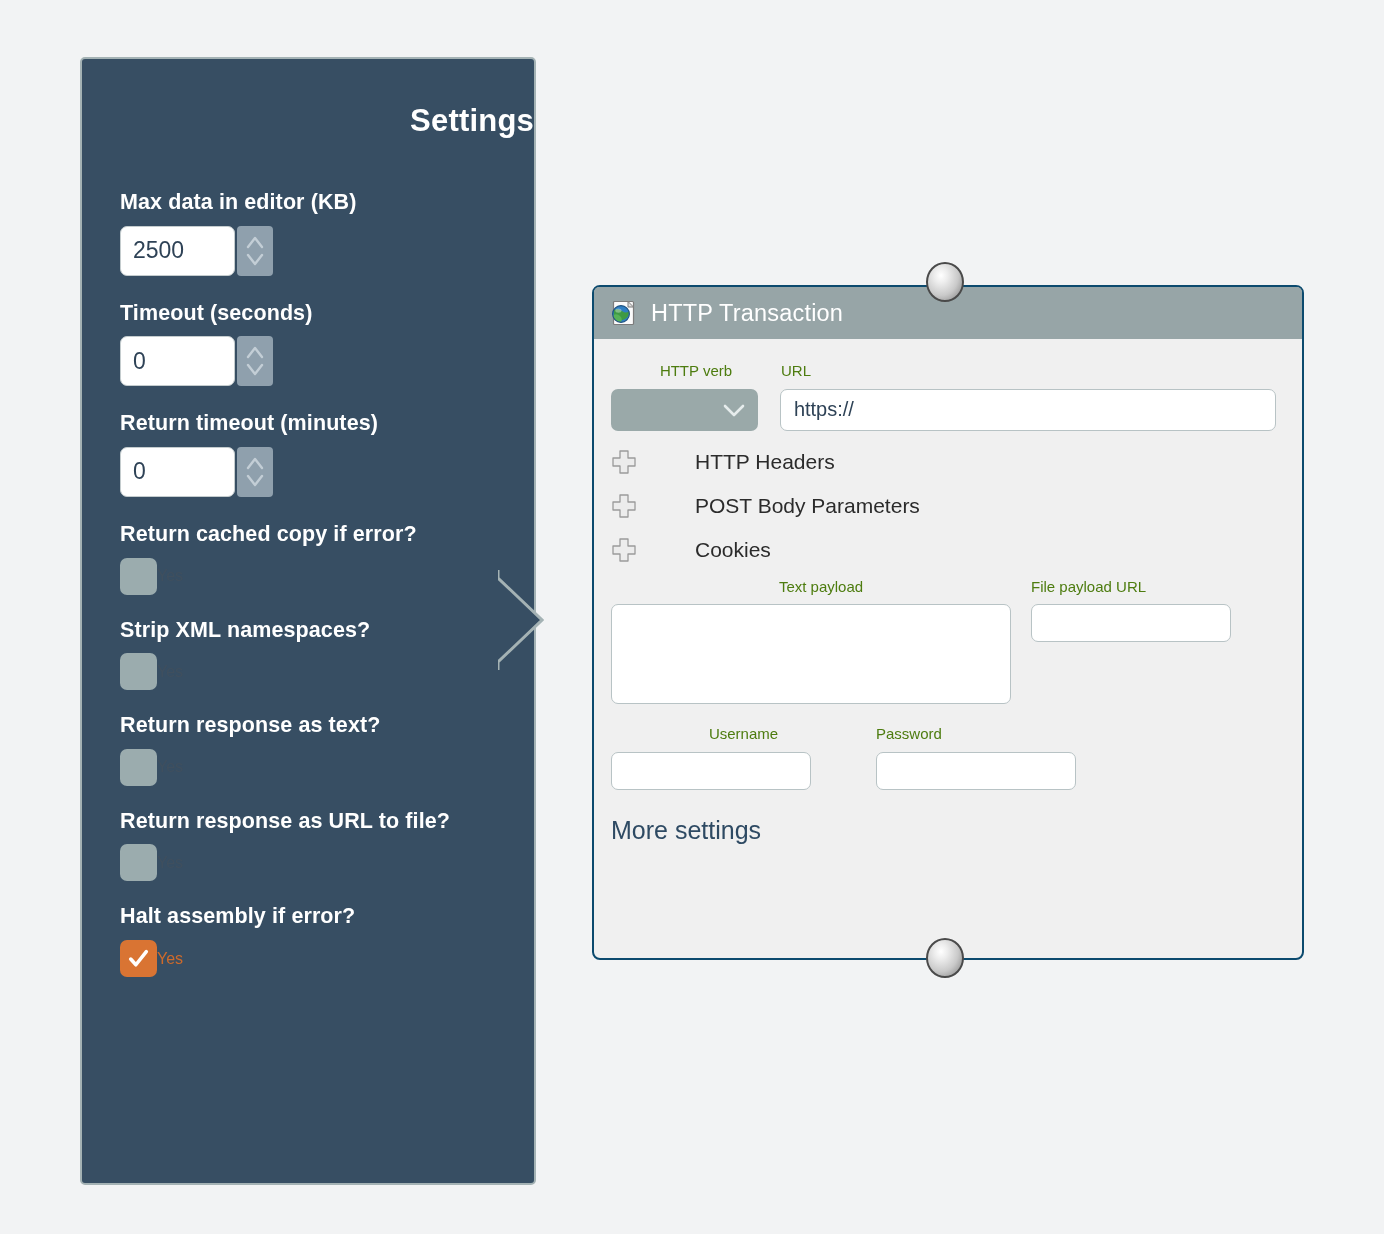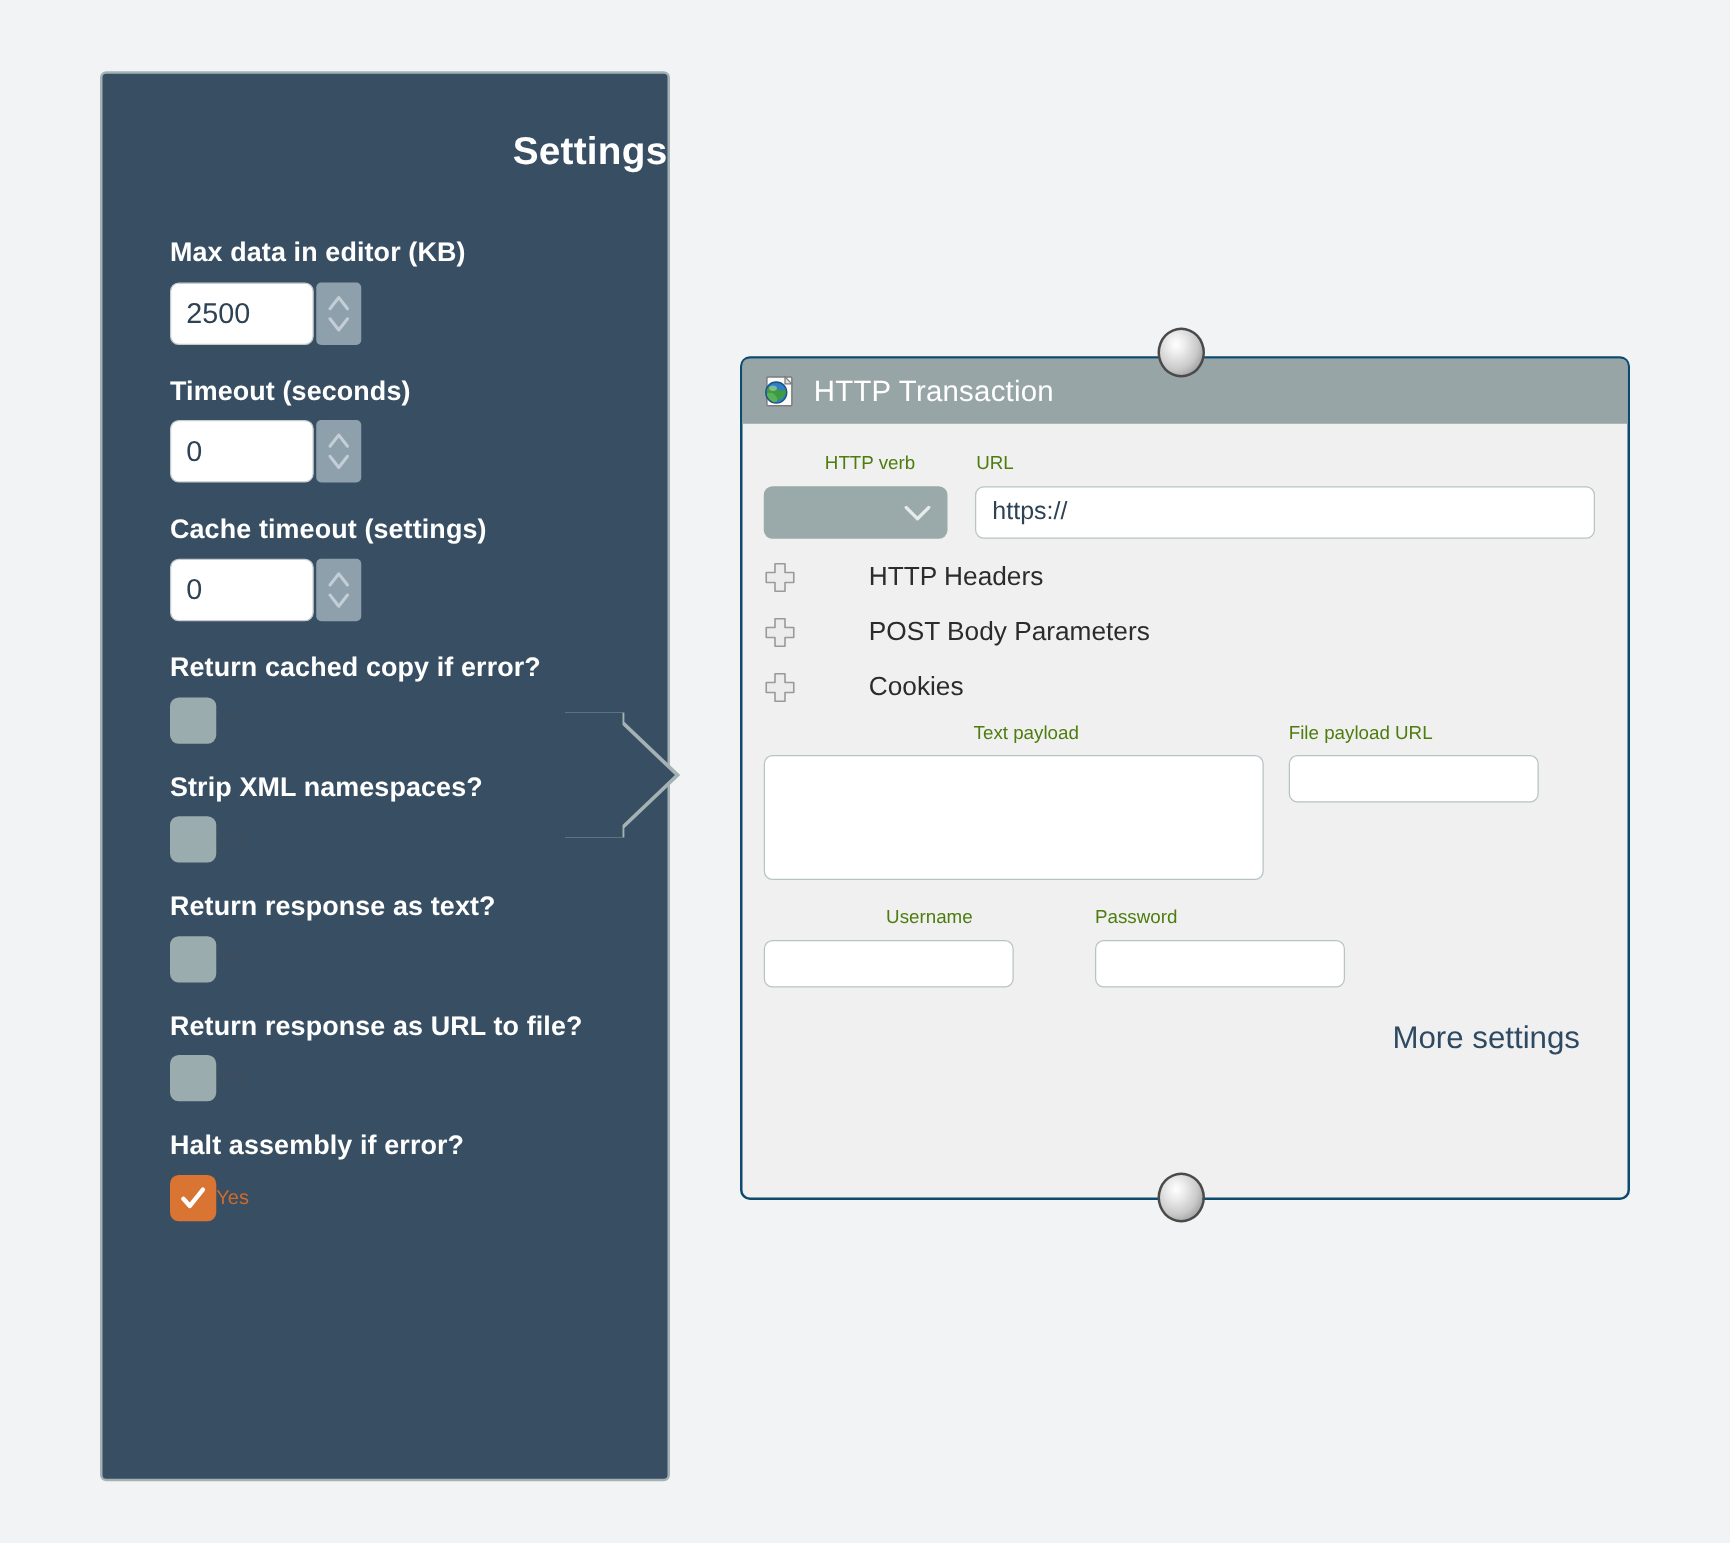--- a/index.html
+++ b/index.html
@@ -30,21 +30,21 @@
   }
   #settings-title {
     color: #ffffff;
     font-size: 31px;
     font-weight: bold;
     text-align: right;
     margin-top: 44px;
     letter-spacing: .2px;
   }
   .settings-body {
-    padding: 0 0 0 54px;
+    padding: 0 0 0 38px;
     margin-top: 52px;
   }
   .field-label {
     color: #ffffff;
     font-size: 21.5px;
     font-weight: bold;
     line-height: 1.1;
     margin-bottom: 11px;
     letter-spacing: .1px;
   }
@@ -232,21 +232,21 @@
     border: 1px solid #b8c3c5;
     border-radius: 7px;
     box-sizing: border-box;
     outline: none;
     font-family: "Liberation Sans", sans-serif;
     font-size: 19px;
     color: #2e4256;
     padding: 0 10px;
   }
   #more-settings {
-    text-align: right;
+    text-align: left;
     color: #2e4a63;
     font-size: 25px;
     margin-top: 26px;
     margin-right: 12px;
     cursor: pointer;
   }
 
   
   .ball {
     position: absolute;
@@ -283,21 +283,21 @@
     <div class="spin-row">
       <input class="spin-input" type="text" value="0" style="">
       <div class="spinner">
         <svg viewBox="0 0 24 40" width="24" height="40" aria-hidden="true">
           <path d="M5 16 L12 7 L19 16" fill="none" stroke="#c3ced6" stroke-width="2.4" stroke-linecap="round" stroke-linejoin="round"></path>
           <path d="M5 24 L12 33 L19 24" fill="none" stroke="#c3ced6" stroke-width="2.4" stroke-linecap="round" stroke-linejoin="round"></path>
         </svg>
       </div>
     </div>
 
-    <div class="field-label">Cache timeout (settings)</div>
+    <div class="field-label">Return timeout (minutes)</div>
     <div class="spin-row">
       <input class="spin-input" type="text" value="0" style="">
       <div class="spinner">
         <svg viewBox="0 0 24 40" width="24" height="40" aria-hidden="true">
           <path d="M5 16 L12 7 L19 16" fill="none" stroke="#c3ced6" stroke-width="2.4" stroke-linecap="round" stroke-linejoin="round"></path>
           <path d="M5 24 L12 33 L19 24" fill="none" stroke="#c3ced6" stroke-width="2.4" stroke-linecap="round" stroke-linejoin="round"></path>
         </svg>
       </div>
     </div>
 

